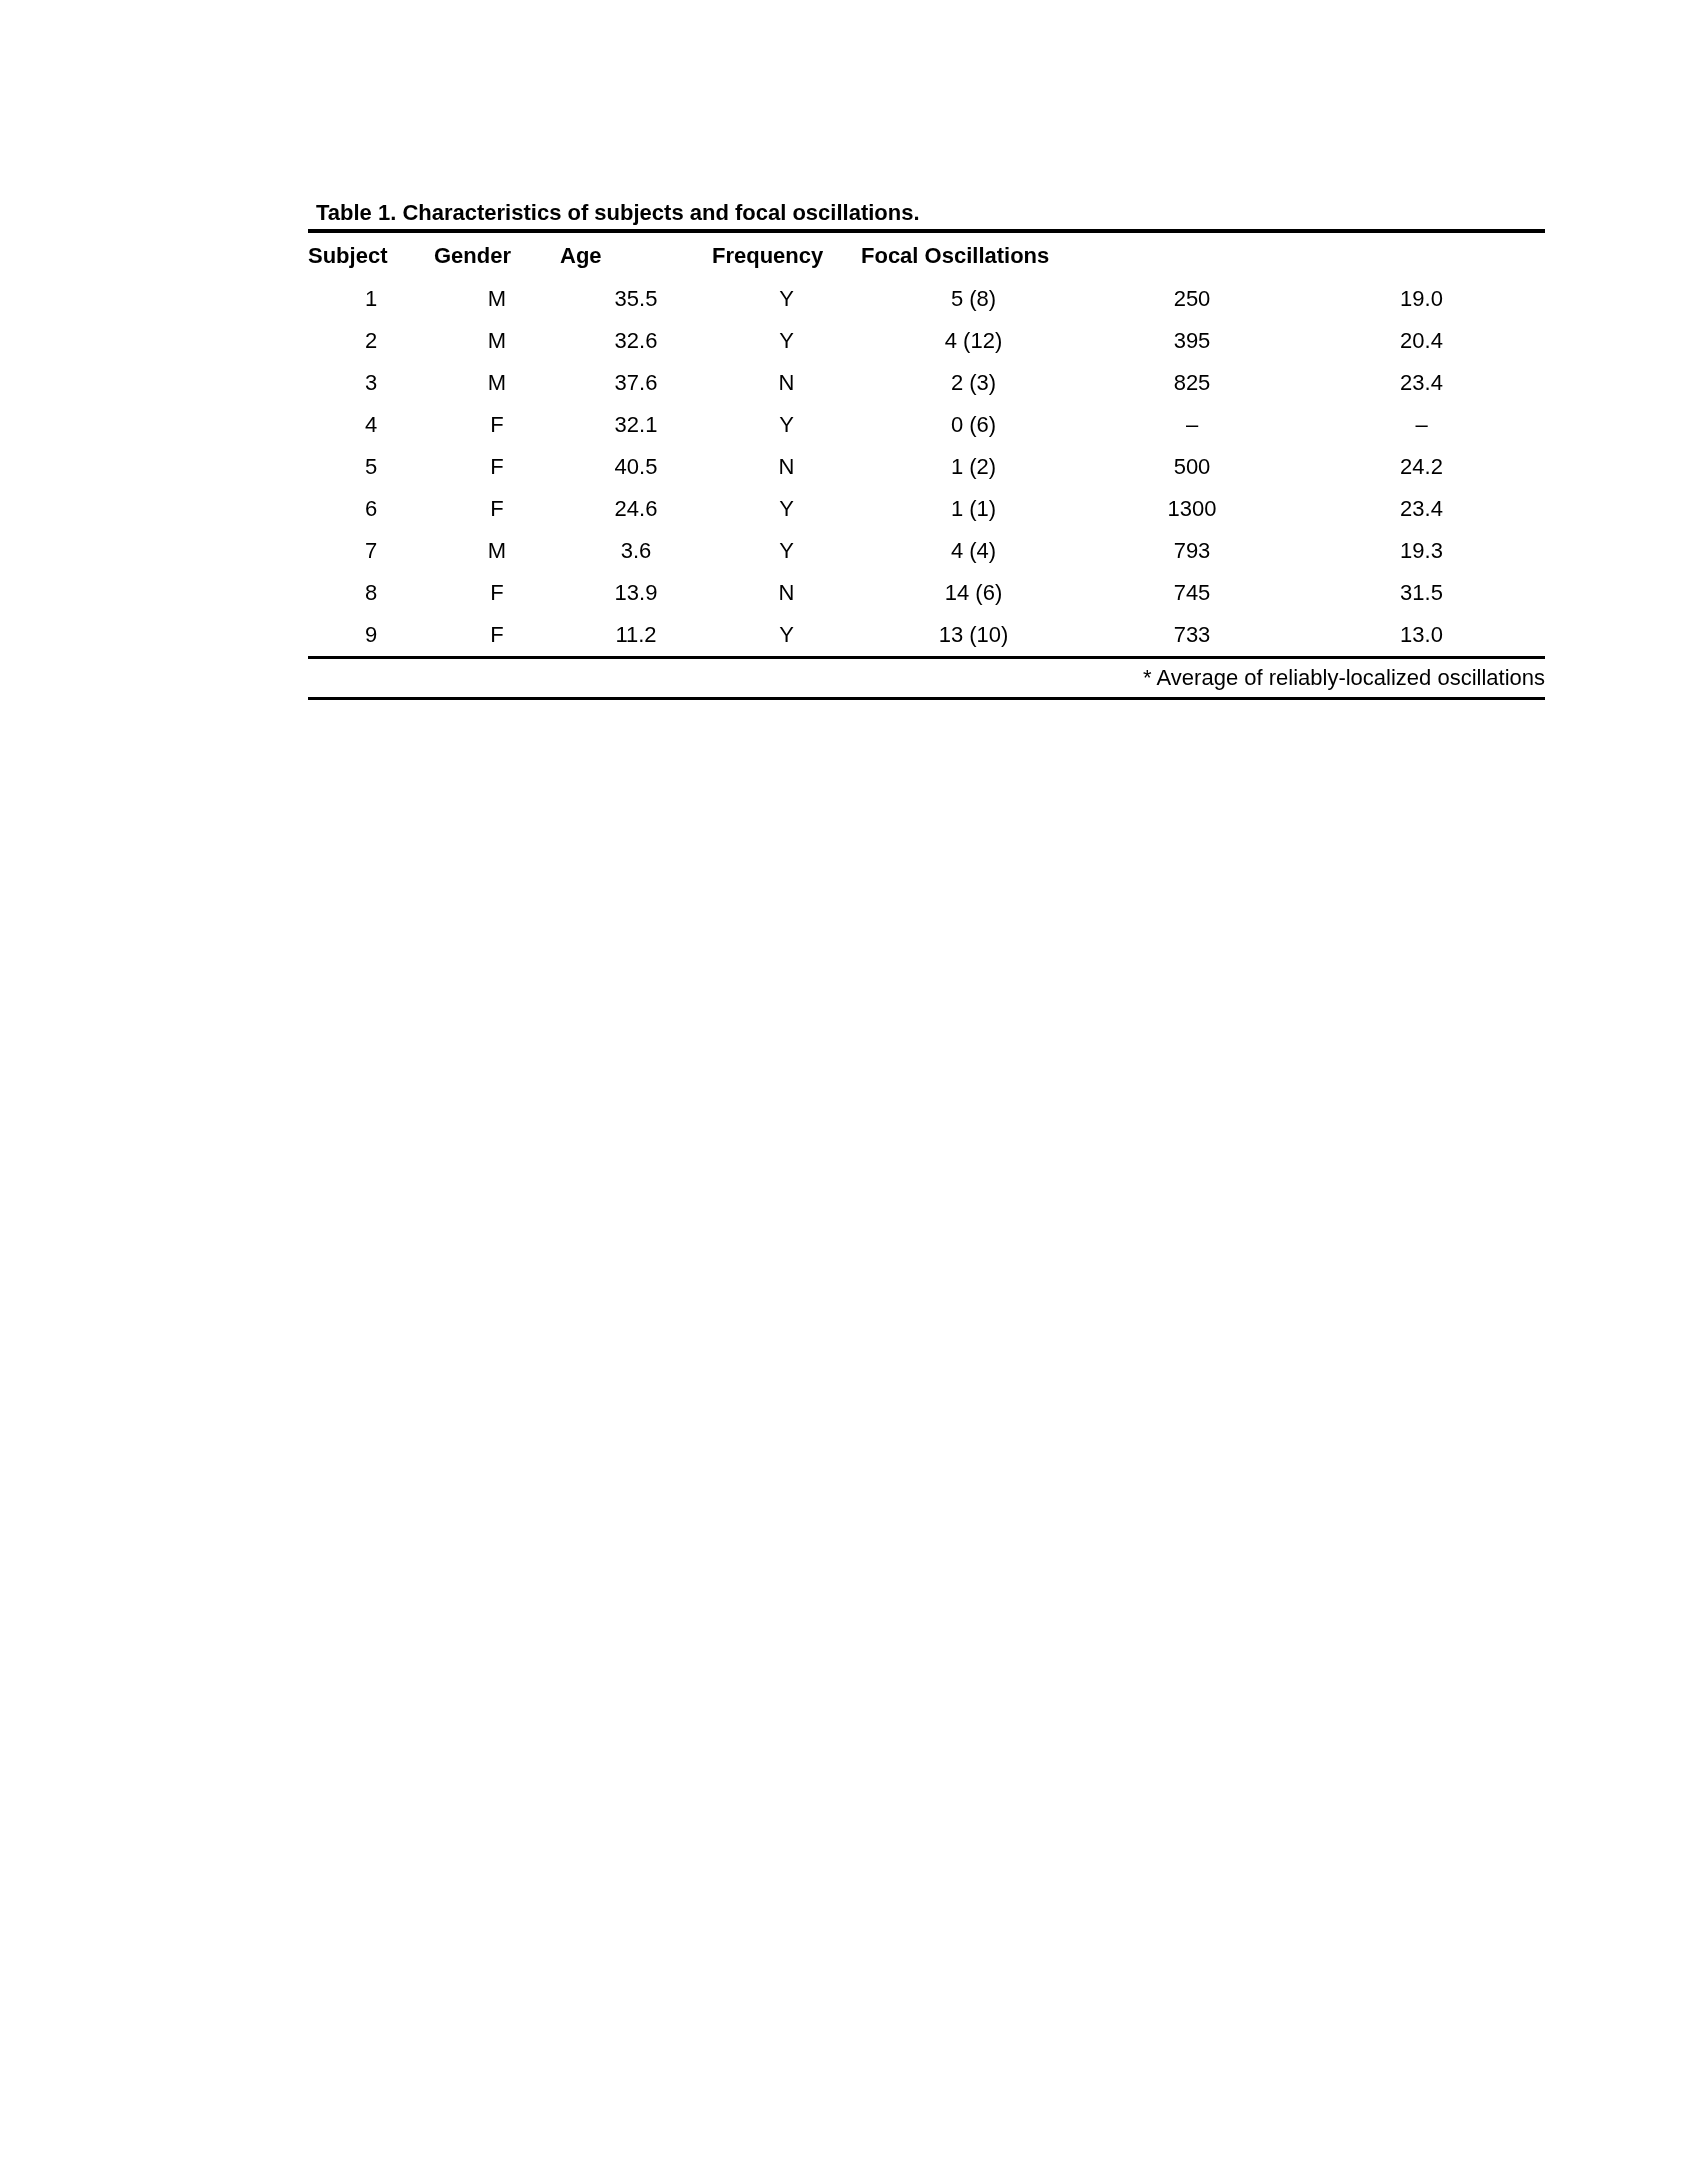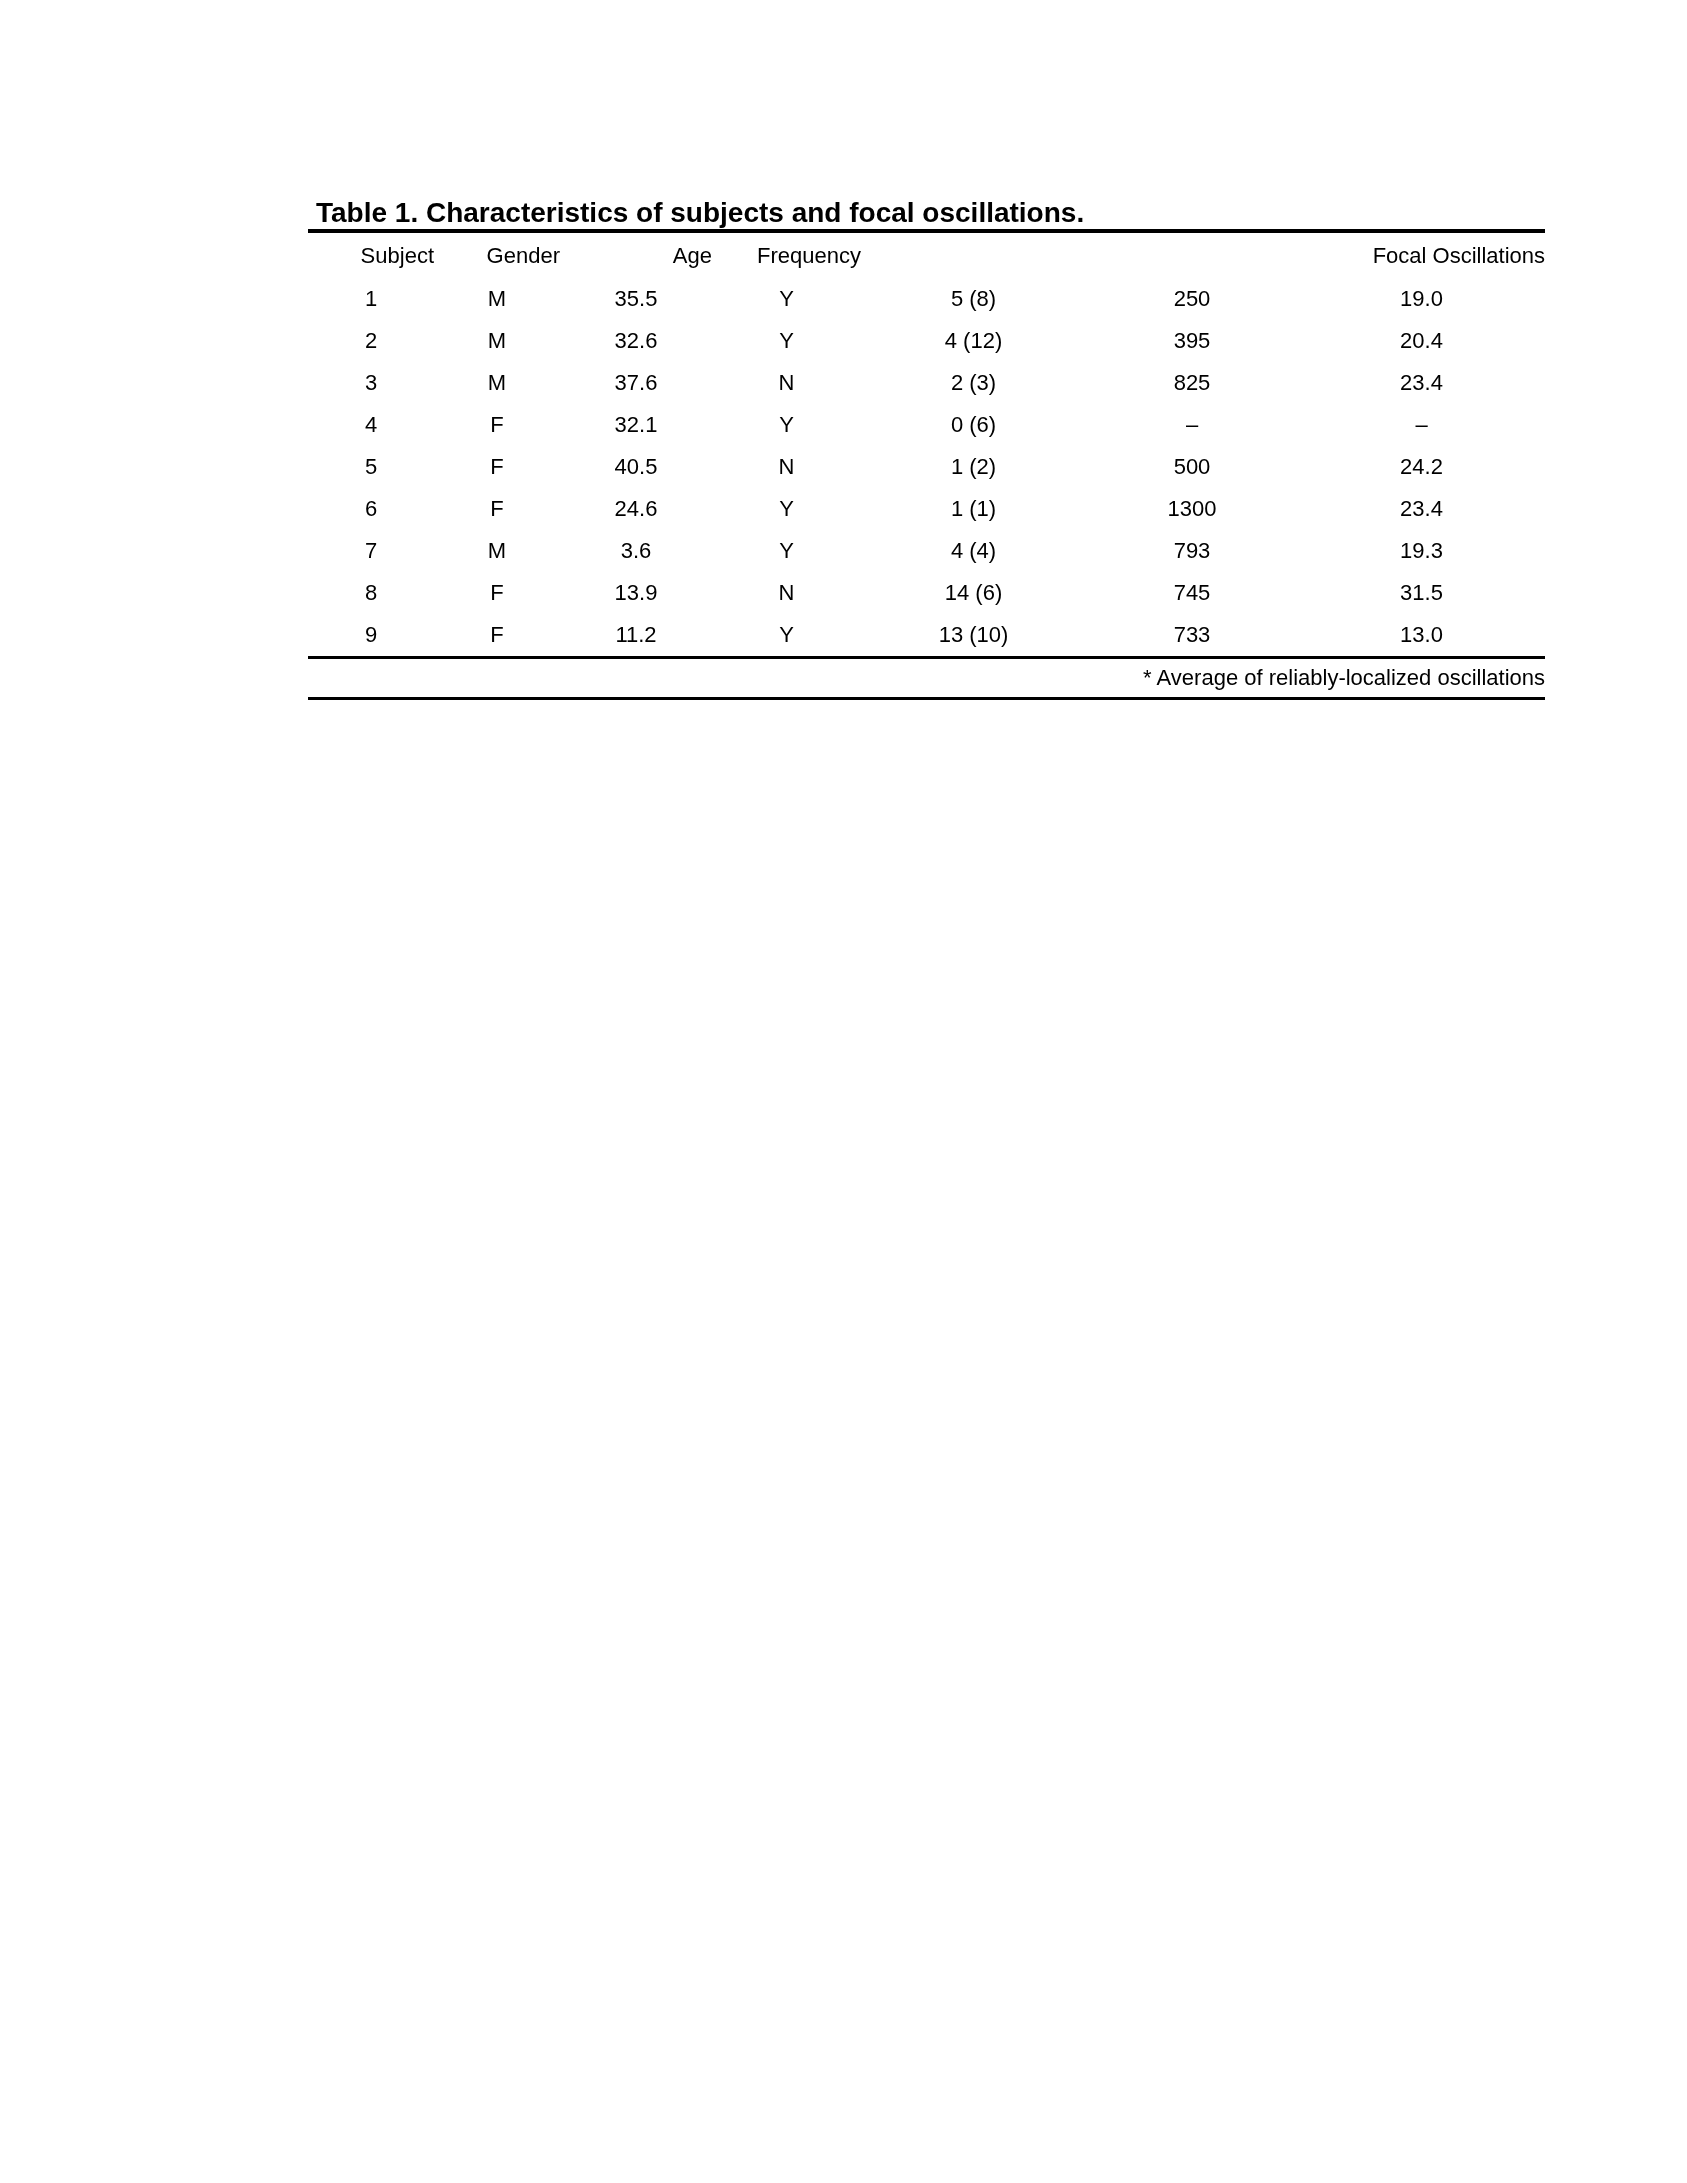--- a/index.html
+++ b/index.html
@@ -14,37 +14,37 @@
     color: #000000;
     position: relative;
   }
   .table-wrap {
     position: absolute;
     left: 308px;
     top: 196px;
     width: 1236px;
   }
   .table-title {
-    font-size: 28px;
+    font-size: 22px;
     font-weight: 700;
     line-height: 33px;
     padding-left: 8px;
     white-space: nowrap;
   }
   table.subjects {
     width: 100%;
     table-layout: fixed;
     border-collapse: collapse;
     border-top: 4px solid #000;
     border-bottom: 3.3px solid #000;
     font-size: 22px;
   }
   table.subjects th {
-    font-weight: 400;
-    text-align: right;
+    font-weight: 700;
+    text-align: left;
     vertical-align: middle;
     padding: 0;
     white-space: nowrap;
   }
   thead tr.hdr1 th { height: 45px; }
   thead tr.hdr2 th { height: 38px; border-bottom: 3.3px solid #000; }
   tbody td {
     height: 42px;
     text-align: center;
     vertical-align: middle;

